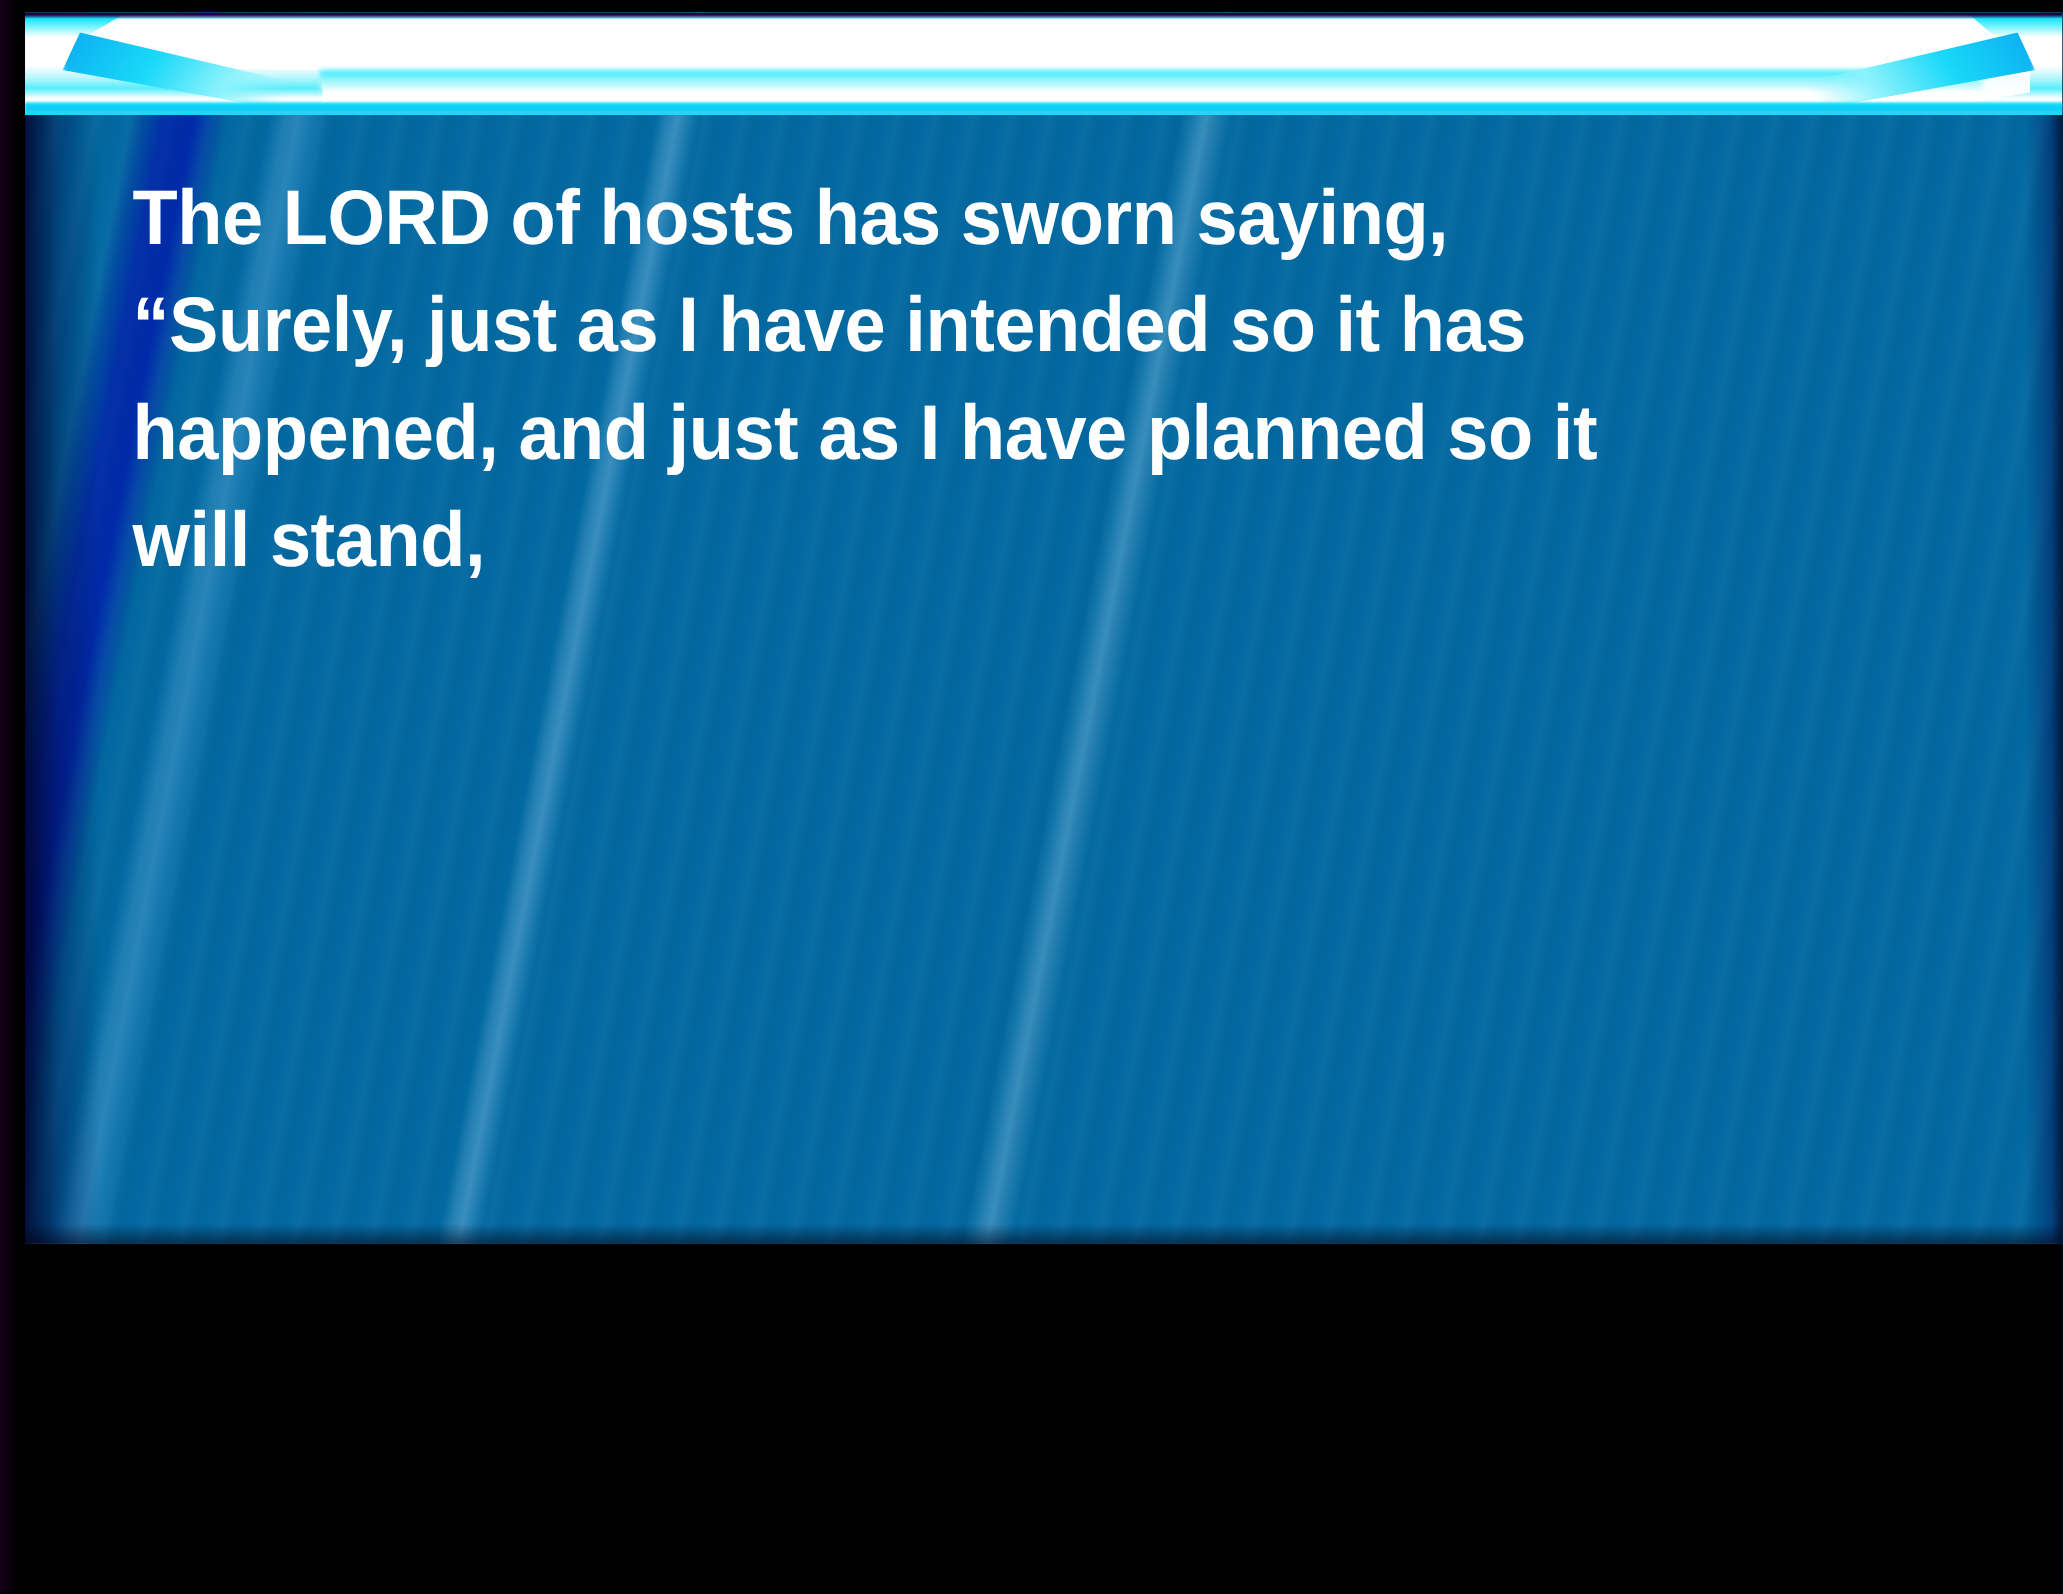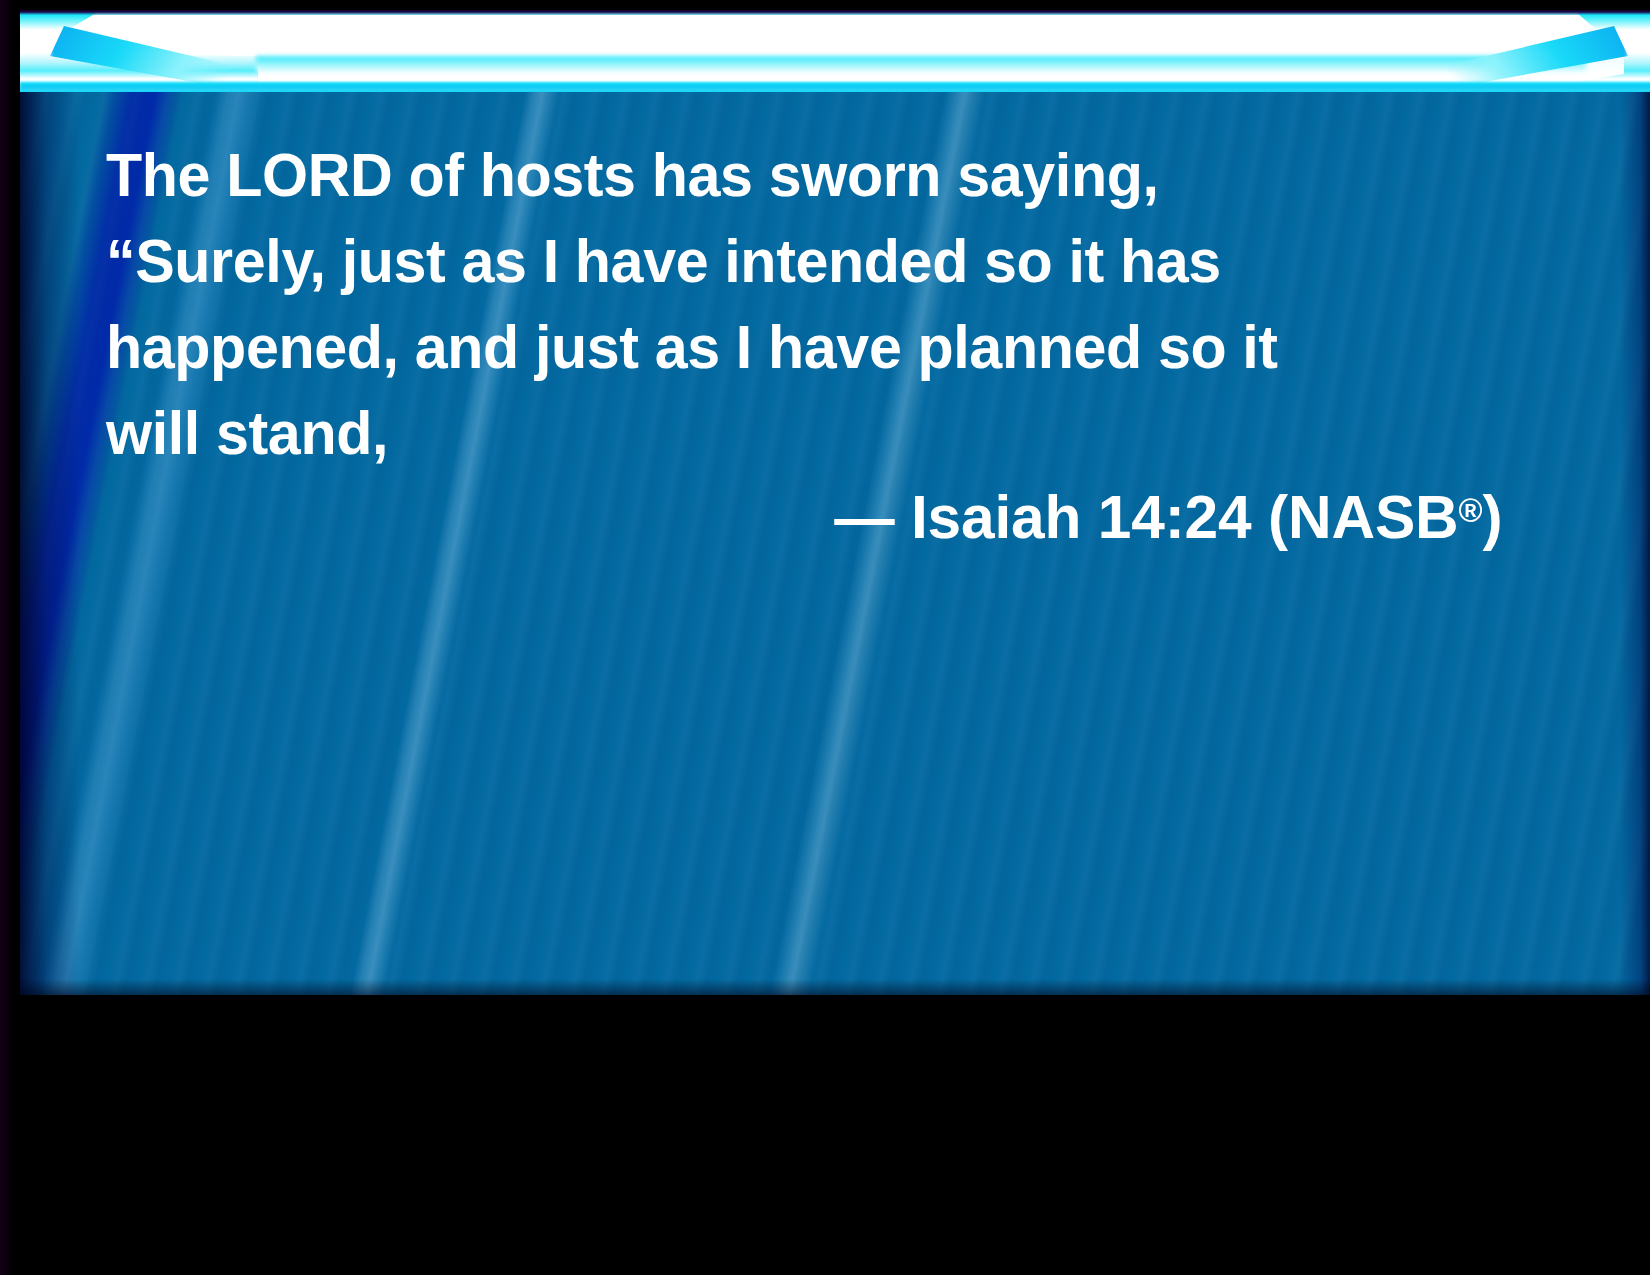--- a/index.html
+++ b/index.html
@@ -322,18 +322,15 @@
       <div id="banner-top-dark"></div>
     </div>
 
     <div id="verse-block">
       <span class="verse-line">The LORD of hosts has sworn saying,</span>
       <span class="verse-line">“Surely, just as I have intended so it has</span>
       <span class="verse-line">happened, and just as I have planned so it</span>
       <span class="verse-line">will stand,</span>
     </div>
 
-    <div id="attribution-row">
-      <span id="attribution-text"><span>— </span><span>Isaiah 14:24</span><span> </span><span>(</span><span>NASB</span><sup>®</sup><span>)</span></span>
-    </div>
 
   </div>
 </div>
 
 </body></html>

